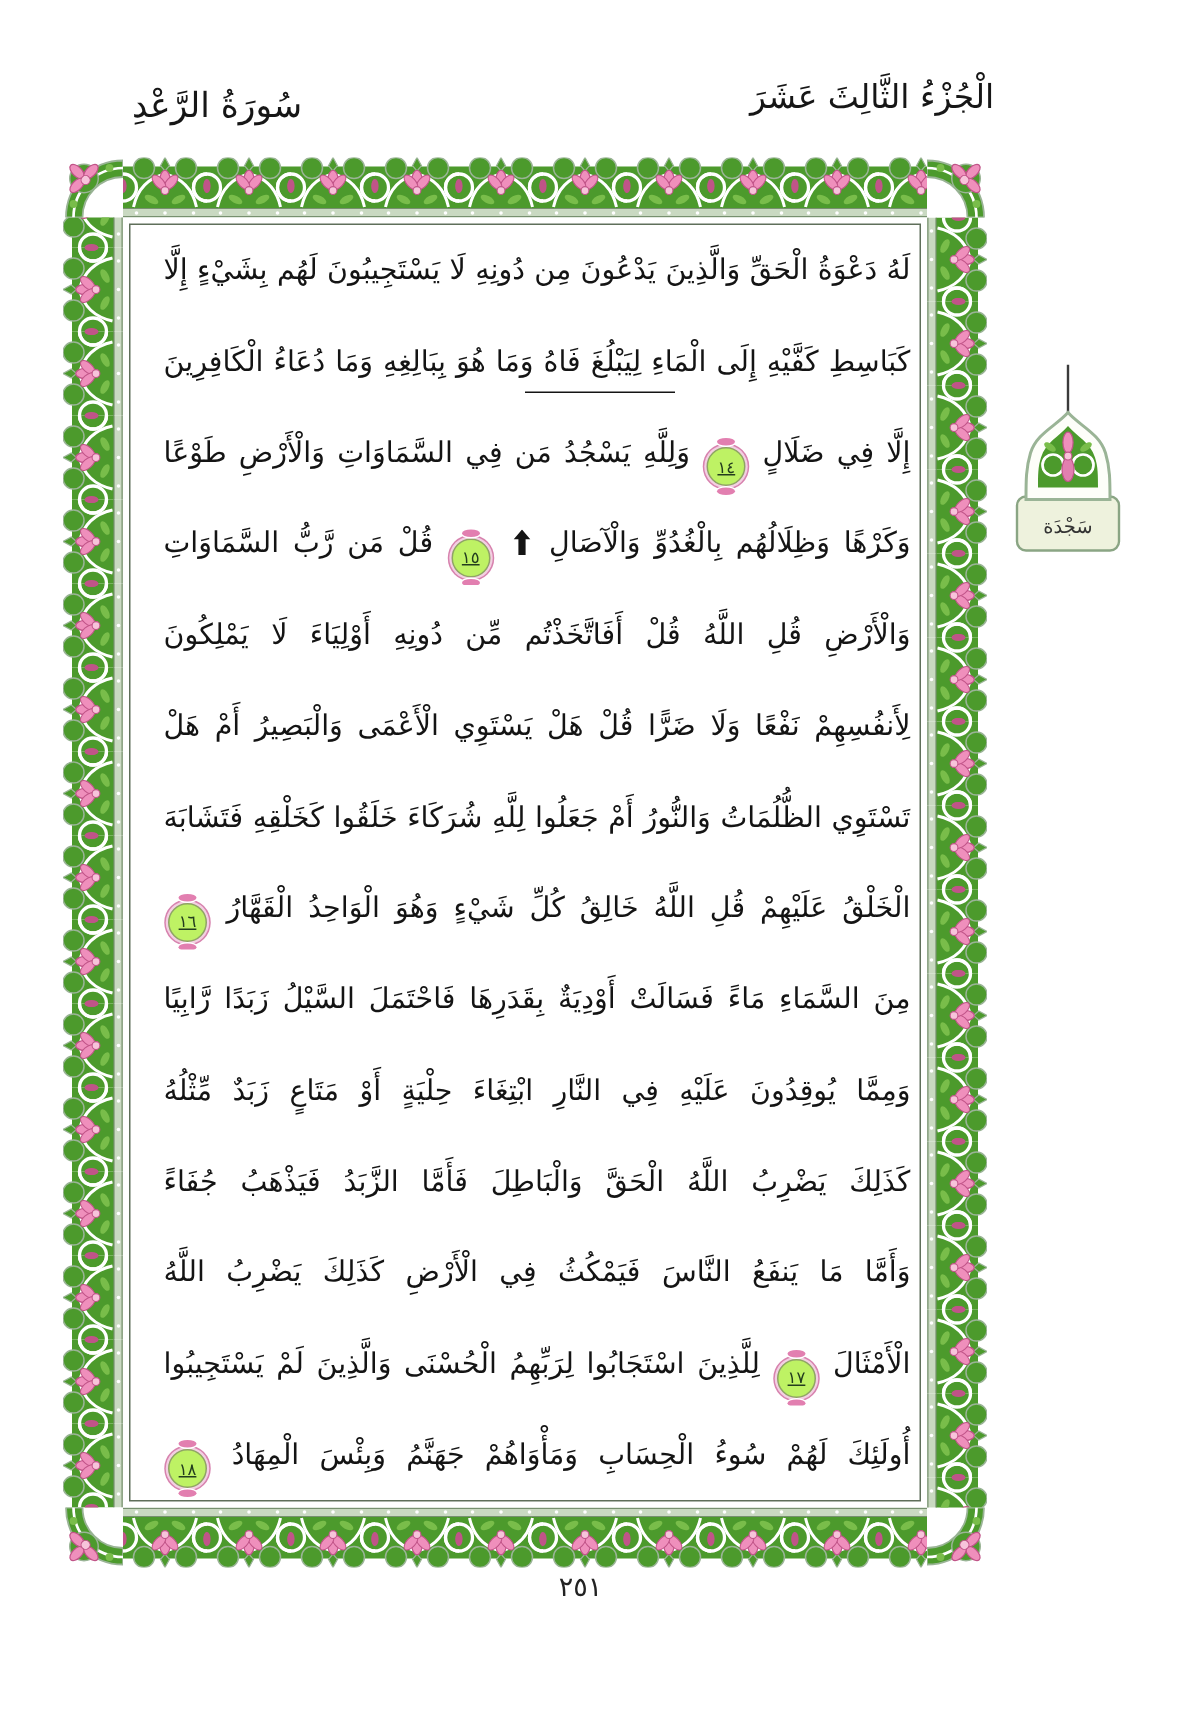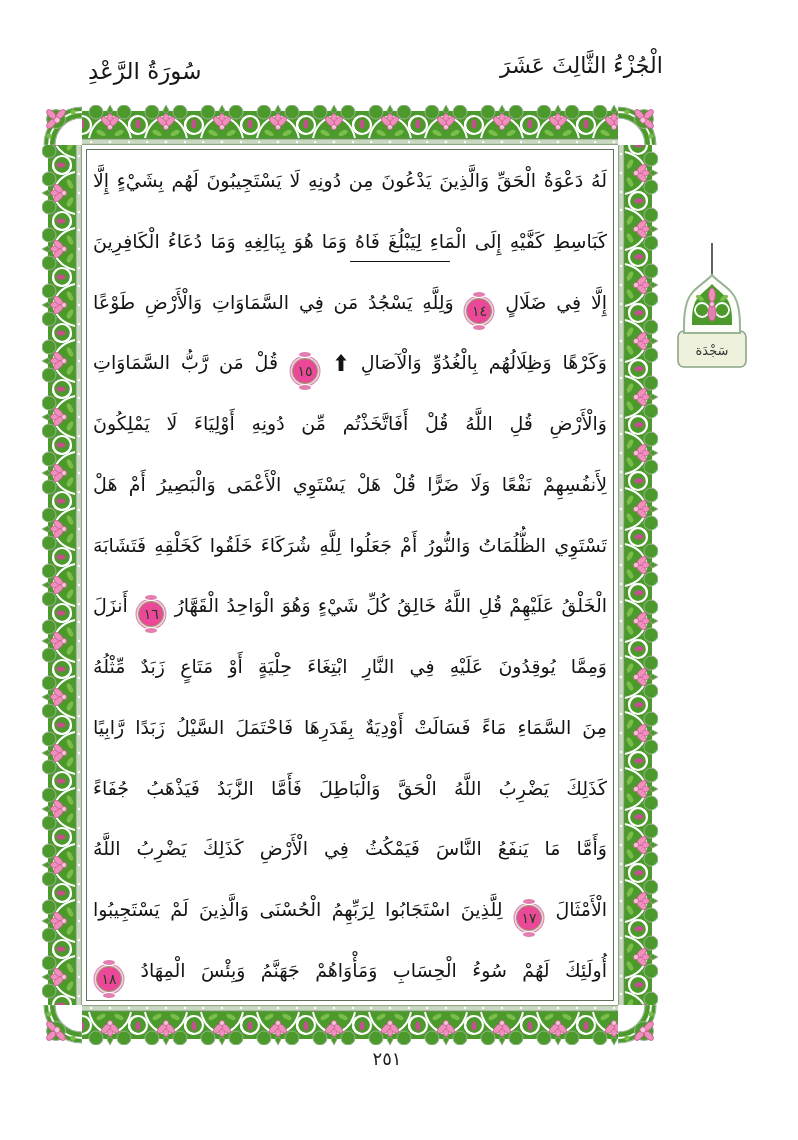--- a/index.html
+++ b/index.html
@@ -30,28 +30,29 @@
   .inner-frame{position:absolute;inset:44px;border:1.5px solid #5f6f5a;pointer-events:none;}
   
   .lines{
     position:absolute;inset:47px 51px;direction:rtl;
     display:flex;flex-direction:column;justify-content:space-between;
   }
   .line{
     height:56px;line-height:56px;font-size:19px;color:#141414;
     text-align:justify;text-align-last:justify;text-justify:inter-word;
     overflow:hidden;
+    margin-left:16px;
   }
   .vmark{
     position:relative;display:inline-flex;align-items:center;justify-content:center;
     width:24px;height:24px;margin:0 3px;vertical-align:-7px;
-    border-radius:50%;background:#ec4899;
+    border-radius:50%;background:#bef264;
     border:1.6px solid #8fa465;
     box-shadow:0 0 0 1.5px #f3cfe2, 0 0 0 2.5px #d782ae;
-    font-size:14px;line-height:1;color:#233d1e;
+    font-size:11px;line-height:1;color:#233d1e;text-decoration:underline;
   }
   .vmark::before,.vmark::after{
     content:"";position:absolute;left:50%;transform:translateX(-50%);
     width:12px;height:5px;border-radius:50%;
     background:#e27fb0;box-shadow:0 0 0 1px #fff;
   }
   .vmark::before{top:-7px;}
   .vmark::after{bottom:-7px;}
   .sajdah-sign{display:inline-block;margin:0 3px;vertical-align:-2px;}
   .underline-mark{position:absolute;left:350px;top:261px;width:100px;height:0;border-top:1.6px solid #141414;}
@@ -1338,22 +1339,22 @@
         <div class="line"><span>لَهُ دَعْوَةُ الْحَقِّ وَالَّذِينَ يَدْعُونَ مِن دُونِهِ لَا يَسْتَجِيبُونَ لَهُم بِشَيْءٍ إِلَّا</span></div>
         <div class="line"><span>كَبَاسِطِ كَفَّيْهِ إِلَى الْمَاءِ لِيَبْلُغَ فَاهُ وَمَا هُوَ بِبَالِغِهِ وَمَا دُعَاءُ الْكَافِرِينَ</span></div>
         <div class="line"><span>إِلَّا فِي ضَلَالٍ</span> <span class="vmark">١٤</span> <span>وَلِلَّهِ يَسْجُدُ مَن فِي السَّمَاوَاتِ وَالْأَرْضِ طَوْعًا</span></div>
         <div class="line"><span>وَكَرْهًا وَظِلَالُهُم بِالْغُدُوِّ وَالْآصَالِ</span> <span class="sajdah-sign"><svg width="12" height="17" viewBox="0 0 12 17">
               <path d="M3.6,17 L3.6,6.5 L0.5,6.5 L6,0 L11.5,6.5 L8.4,6.5 L8.4,17 Z" fill="#141414"></path>
             </svg></span> <span class="vmark">١٥</span> <span>قُلْ مَن رَّبُّ السَّمَاوَاتِ</span></div>
         <div class="line"><span>وَالْأَرْضِ قُلِ اللَّهُ قُلْ أَفَاتَّخَذْتُم مِّن دُونِهِ أَوْلِيَاءَ لَا يَمْلِكُونَ</span></div>
         <div class="line"><span>لِأَنفُسِهِمْ نَفْعًا وَلَا ضَرًّا قُلْ هَلْ يَسْتَوِي الْأَعْمَى وَالْبَصِيرُ أَمْ هَلْ</span></div>
         <div class="line"><span>تَسْتَوِي الظُّلُمَاتُ وَالنُّورُ أَمْ جَعَلُوا لِلَّهِ شُرَكَاءَ خَلَقُوا كَخَلْقِهِ فَتَشَابَهَ</span></div>
         <div class="line"><span>الْخَلْقُ عَلَيْهِمْ قُلِ اللَّهُ خَالِقُ كُلِّ شَيْءٍ وَهُوَ الْوَاحِدُ الْقَهَّارُ</span> <span class="vmark">١٦</span> <span>أَنزَلَ</span></div>
+        <div class="line"><span>مِنَ السَّمَاءِ مَاءً فَسَالَتْ أَوْدِيَةٌ بِقَدَرِهَا فَاحْتَمَلَ السَّيْلُ زَبَدًا رَّابِيًا</span></div>
         <div class="line"><span>وَمِمَّا يُوقِدُونَ عَلَيْهِ فِي النَّارِ ابْتِغَاءَ حِلْيَةٍ أَوْ مَتَاعٍ زَبَدٌ مِّثْلُهُ</span></div>
-        <div class="line"><span>مِنَ السَّمَاءِ مَاءً فَسَالَتْ أَوْدِيَةٌ بِقَدَرِهَا فَاحْتَمَلَ السَّيْلُ زَبَدًا رَّابِيًا</span></div>
         <div class="line"><span>كَذَلِكَ يَضْرِبُ اللَّهُ الْحَقَّ وَالْبَاطِلَ فَأَمَّا الزَّبَدُ فَيَذْهَبُ جُفَاءً</span></div>
         <div class="line"><span>وَأَمَّا مَا يَنفَعُ النَّاسَ فَيَمْكُثُ فِي الْأَرْضِ كَذَلِكَ يَضْرِبُ اللَّهُ</span></div>
         <div class="line"><span>الْأَمْثَالَ</span> <span class="vmark">١٧</span> <span>لِلَّذِينَ اسْتَجَابُوا لِرَبِّهِمُ الْحُسْنَى وَالَّذِينَ لَمْ يَسْتَجِيبُوا</span></div>
         <div class="line"><span>أُولَئِكَ لَهُمْ سُوءُ الْحِسَابِ وَمَأْوَاهُمْ جَهَنَّمُ وَبِئْسَ الْمِهَادُ</span> <span class="vmark">١٨</span></div>
       </div>
   </div>
 
   <div class="underline-mark"></div>
 
   <svg class="sajdah" width="72" height="132" viewBox="0 0 72 132">

